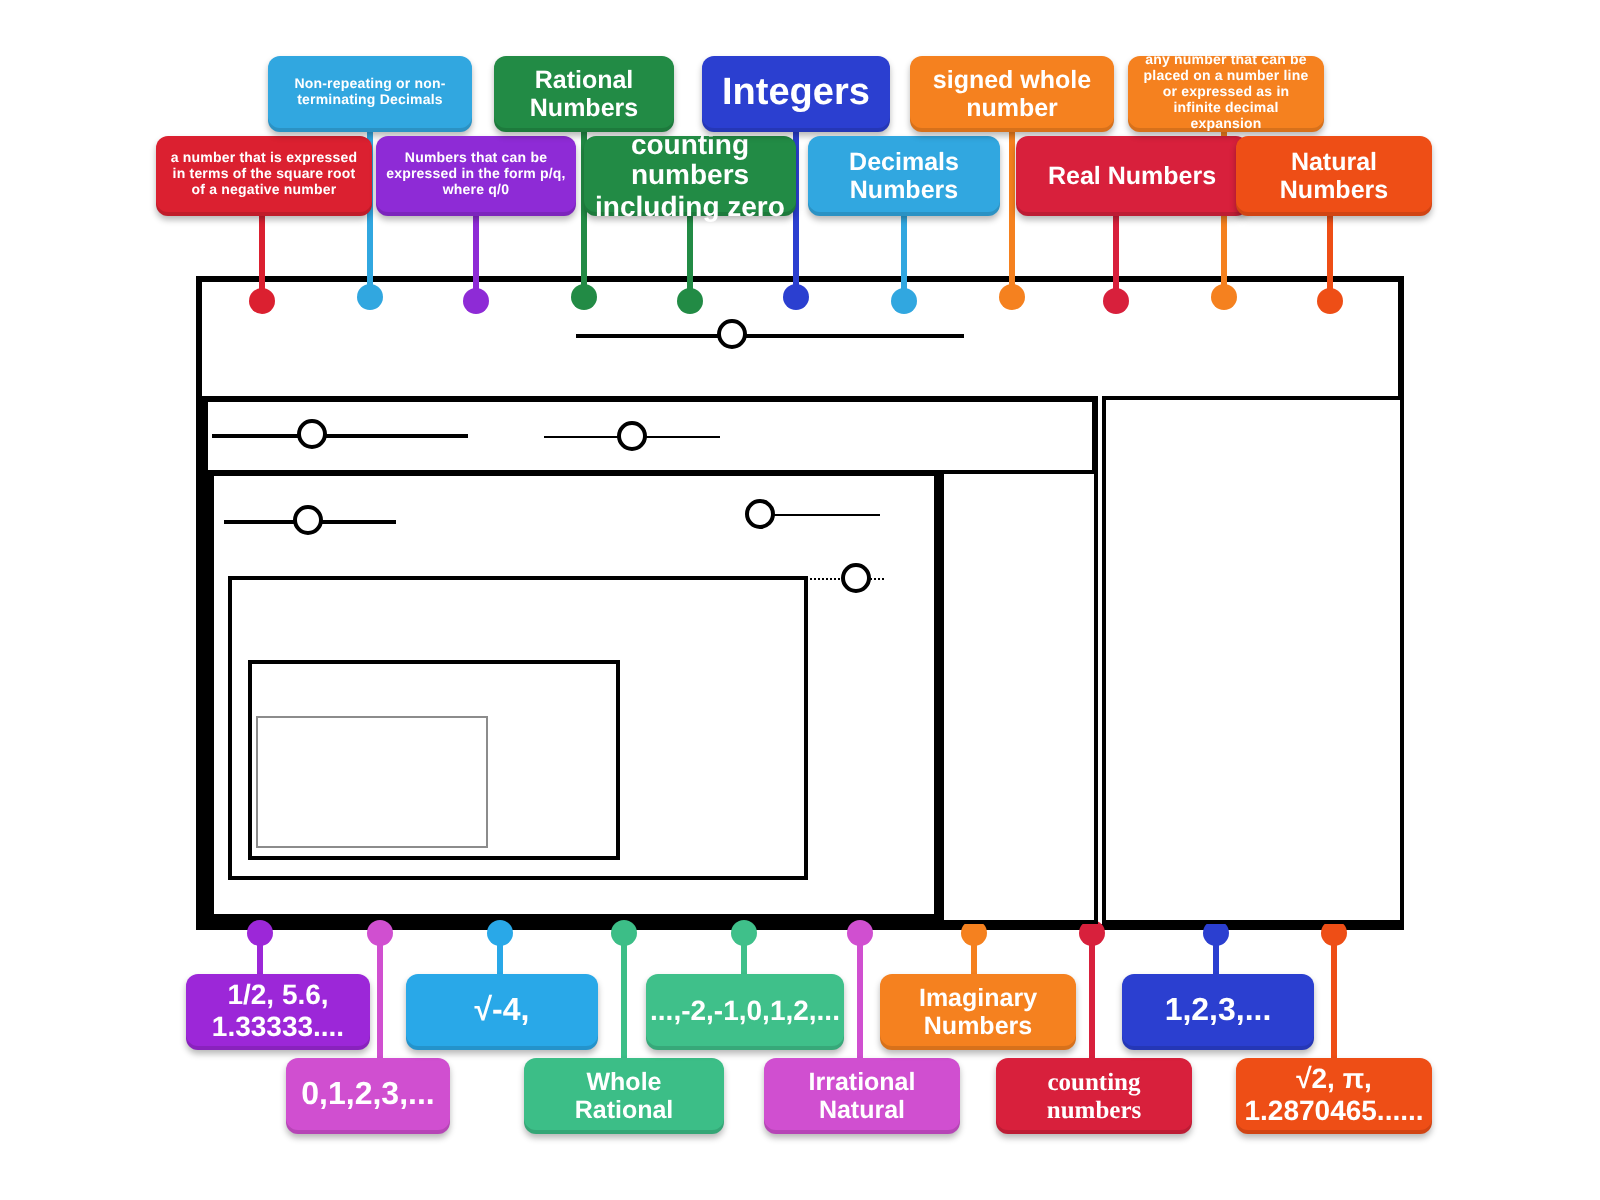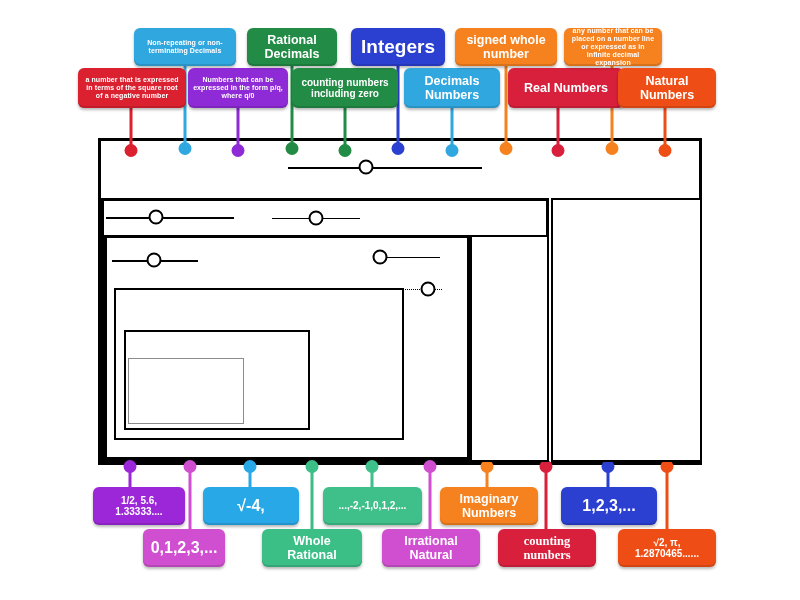--- a/index.html
+++ b/index.html
@@ -24,21 +24,21 @@
     text-align:center;
     font-weight:bold;
     line-height:1.12;
     padding:3px 5px;
     box-shadow:0 2px 3px rgba(0,0,0,0.28), inset 0 -2px 0 rgba(0,0,0,0.12);
     cursor:move;
     user-select:none;
     z-index:6;
   }
   .chip.tiny{font-size:7px;font-weight:bold;letter-spacing:.1px;}
-  .chip.small{font-size:10px;}
+  .chip.small{font-size:14px;}
   .chip.med{font-size:12.5px;}
   .chip.big{font-size:16px;}
   .chip.xbig{font-size:19px;}
 
   
   .pin{position:absolute;z-index:5;}
   .pin .stick{position:absolute;left:50%;transform:translateX(-50%);width:3px;}
   .pin .ball{position:absolute;left:50%;transform:translateX(-50%);width:13px;height:13px;border-radius:50%;}
 
   
@@ -246,21 +246,21 @@
       <div class="pin" style="left: 660px; top: 460px; width: 14px; height: 72px;">
         <div class="stick" style="top: 8px; height: 64px; background: rgb(238, 78, 22);"></div>
         <div class="ball" style="top: 0px; background: rgb(238, 78, 22);"></div>
       </div>
     </div>
 
   <div id="chips">
       <div class="chip tiny" style="left: 78px; top: 68px; width: 108px; height: 40px; background: rgb(219, 32, 48);">a number that is expressed in terms of the square root of a negative number</div>
       <div class="chip tiny" style="left: 134px; top: 28px; width: 102px; height: 38px; background: rgb(49, 167, 224);">Non-repeating or non-terminating Decimals</div>
       <div class="chip tiny" style="left: 188px; top: 68px; width: 100px; height: 40px; background: rgb(142, 43, 214);">Numbers that can be expressed in the form p/q, where q/0</div>
-      <div class="chip med" style="left: 247px; top: 28px; width: 90px; height: 38px; background: rgb(34, 139, 69);">Rational Decimals</div>
+      <div class="chip med" style="left: 247px; top: 28px; width: 90px; height: 38px; background: rgb(34, 139, 69);">Rational Numbers</div>
       <div class="chip small" style="left: 292px; top: 68px; width: 106px; height: 40px; background: rgb(34, 139, 69);">counting numbers including zero</div>
       <div class="chip xbig" style="left: 351px; top: 28px; width: 94px; height: 38px; background: rgb(43, 63, 208);">Integers</div>
       <div class="chip med" style="left: 404px; top: 68px; width: 96px; height: 40px; background: rgb(49, 167, 224);">Decimals Numbers</div>
       <div class="chip med" style="left: 455px; top: 28px; width: 102px; height: 38px; background: rgb(245, 129, 31);">signed whole number</div>
       <div class="chip med" style="left: 508px; top: 68px; width: 116px; height: 40px; background: rgb(216, 32, 60);">Real Numbers</div>
       <div class="chip tiny" style="left: 564px; top: 28px; width: 98px; height: 38px; background: rgb(245, 129, 31);">any number that can be placed on a number line or expressed as in infinite decimal expansion</div>
       <div class="chip med" style="left: 618px; top: 68px; width: 98px; height: 40px; background: rgb(238, 78, 22);">Natural Numbers</div>
       <div class="chip small" style="left: 93px; top: 487px; width: 92px; height: 38px; background: rgb(156, 39, 216);">1/2, 5.6, 1.33333....</div>
       <div class="chip big" style="left: 143px; top: 529px; width: 82px; height: 38px; background: rgb(208, 79, 208);">0,1,2,3,...</div>
       <div class="chip big" style="left: 203px; top: 487px; width: 96px; height: 38px; background: rgb(41, 168, 232);">√-4,</div>

